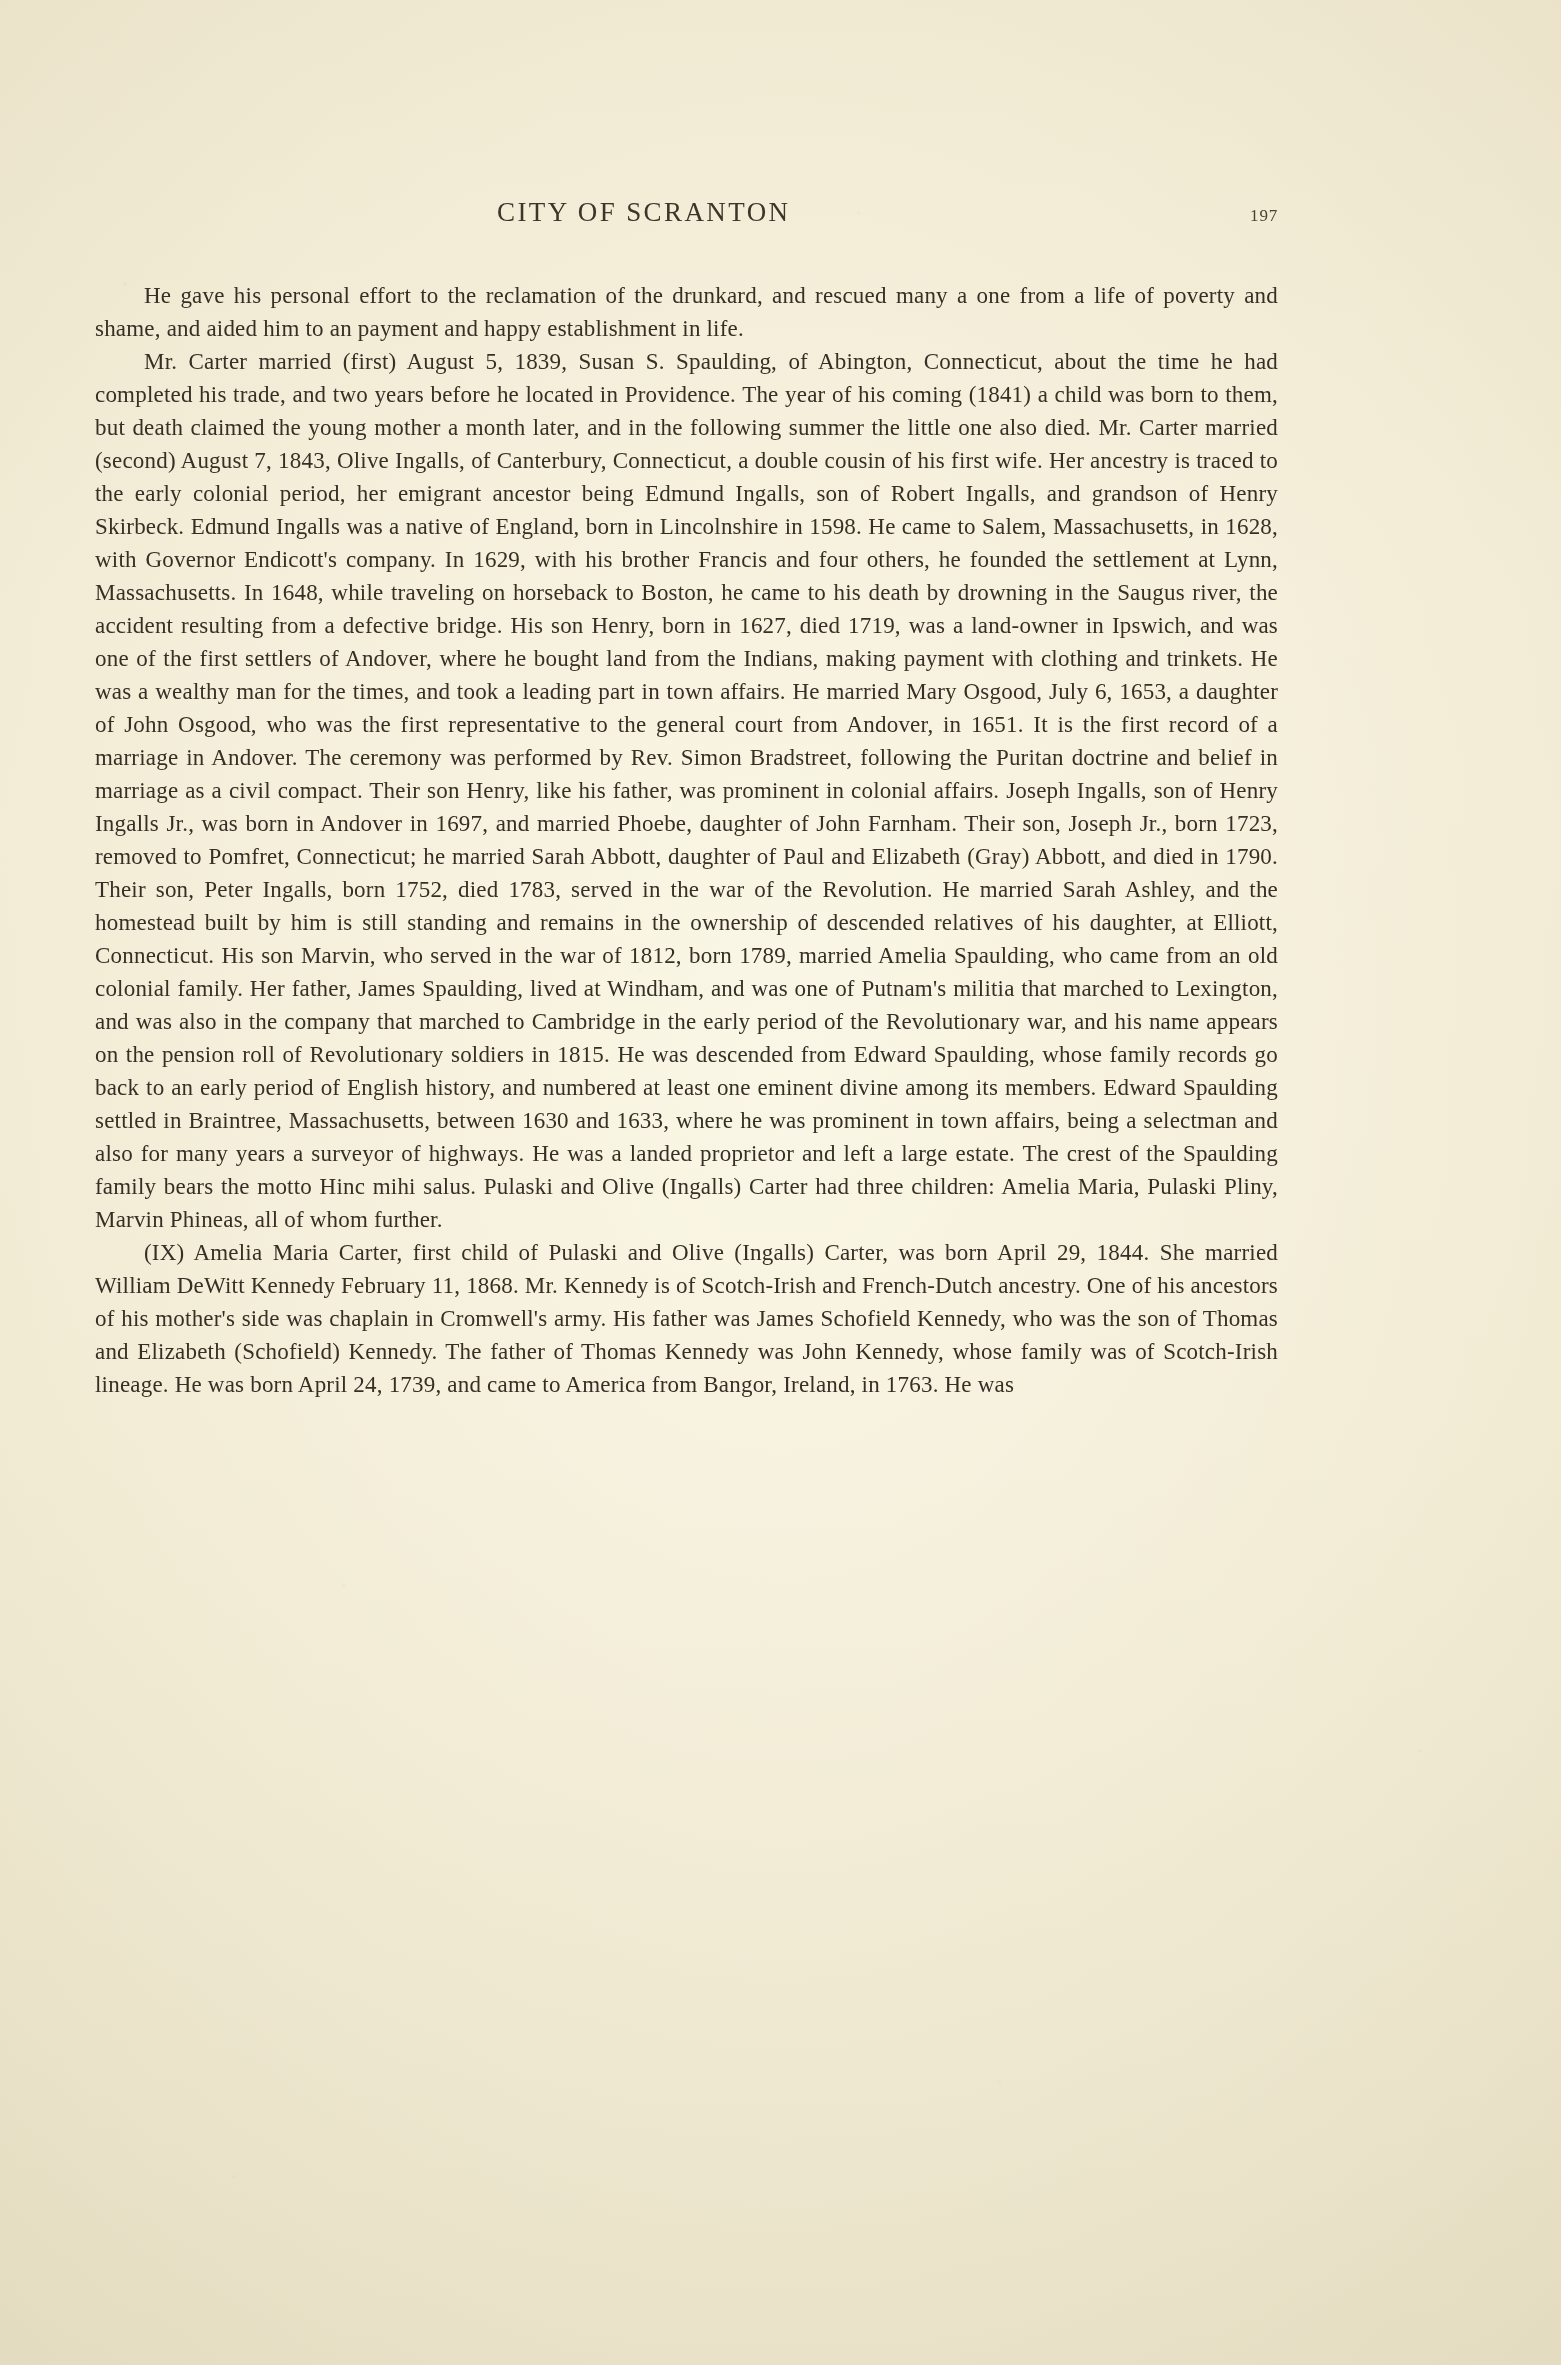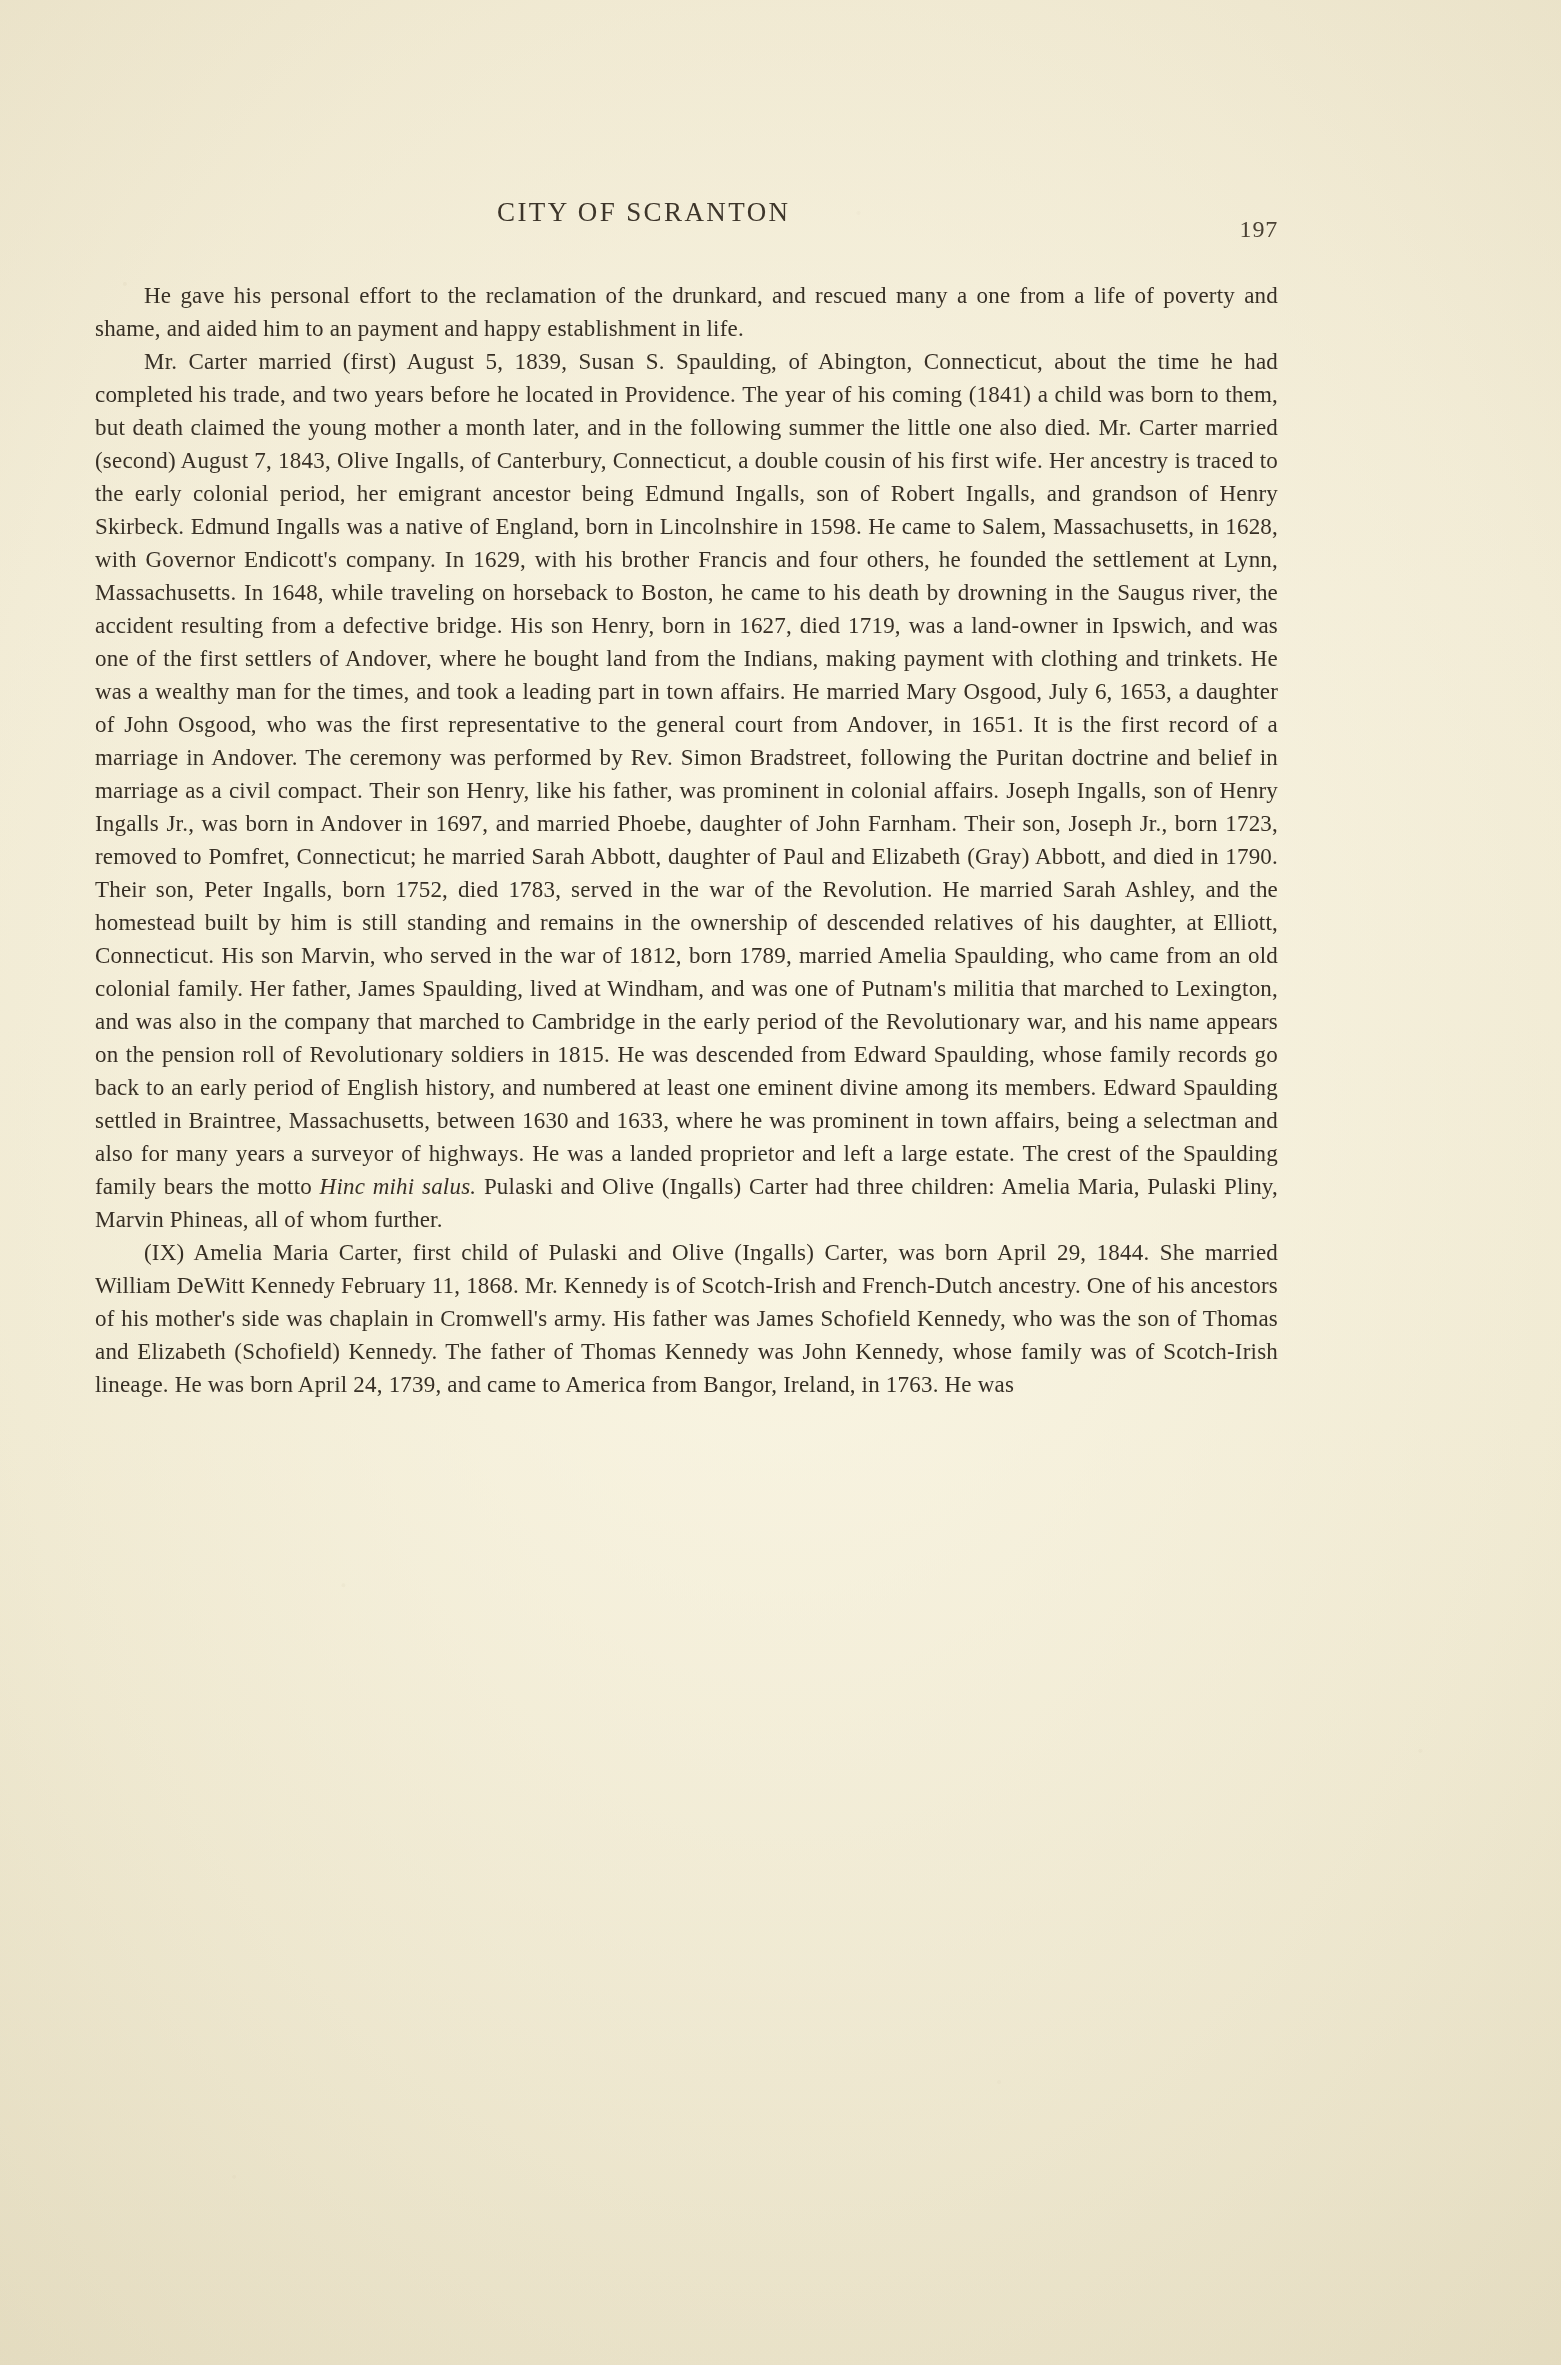--- a/index.html
+++ b/index.html
@@ -54,38 +54,38 @@
     left: 402px;
     top: 0;
     font-size: 27px;
     letter-spacing: 2.4px;
     color: #3d352a;
     white-space: nowrap;
   }
   .page-number {
     position: absolute;
     right: 0;
-    top: 19px;
-    font-size: 24px;
+    top: 9px;
+    font-size: 17px;
     color: #4a4134;
     letter-spacing: 0.8px;
   }
   .body-text p {
     margin: 0;
     font-size: 23px;
     line-height: 33px;
     text-align: justify;
     text-justify: inter-word;
     color: #372f25;
     letter-spacing: 0.2px;
   }
   .body-text p.indent {
     text-indent: 49px;
   }
-  .it { font-style: italic; }
+  .it { }
 </style>
 </head>
 <body>
 
 <div class="page">
   <div class="speckle"></div>
 
   <div class="content">
 
     <div class="running-head">

